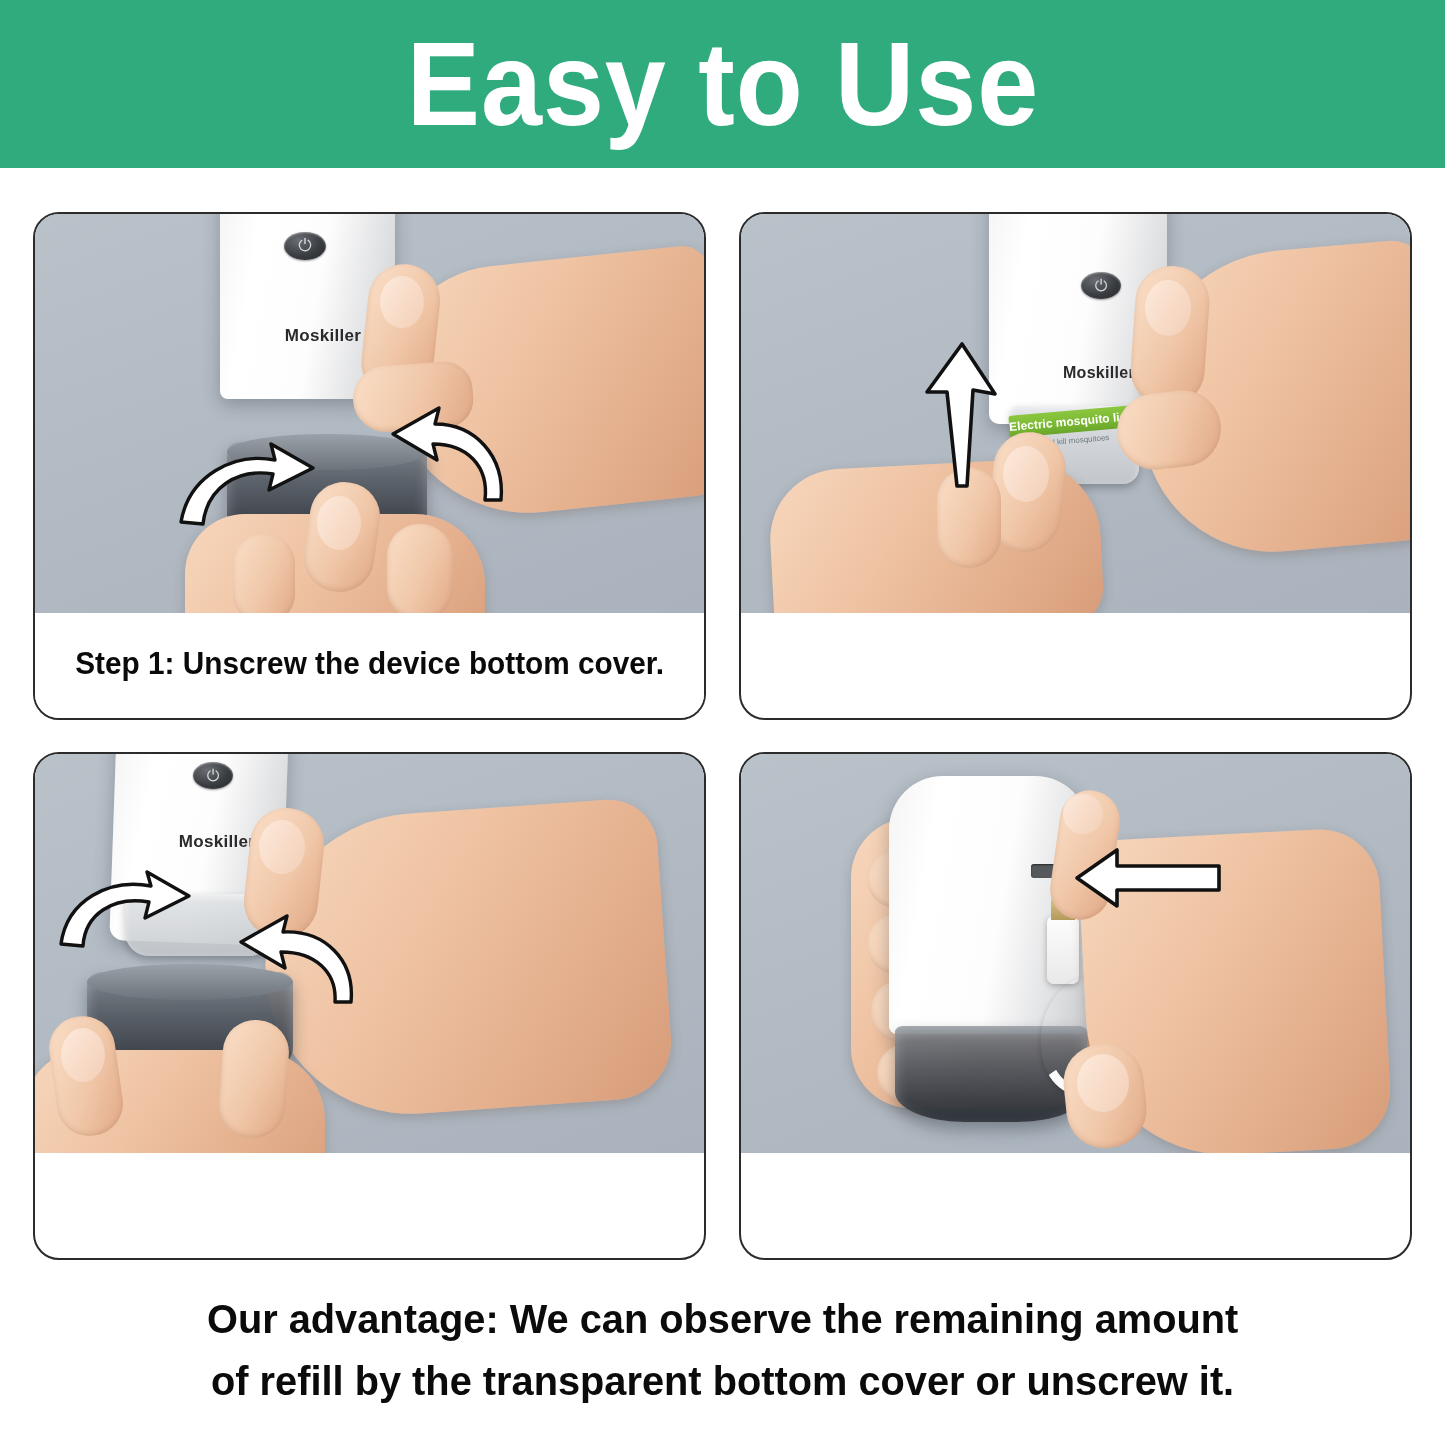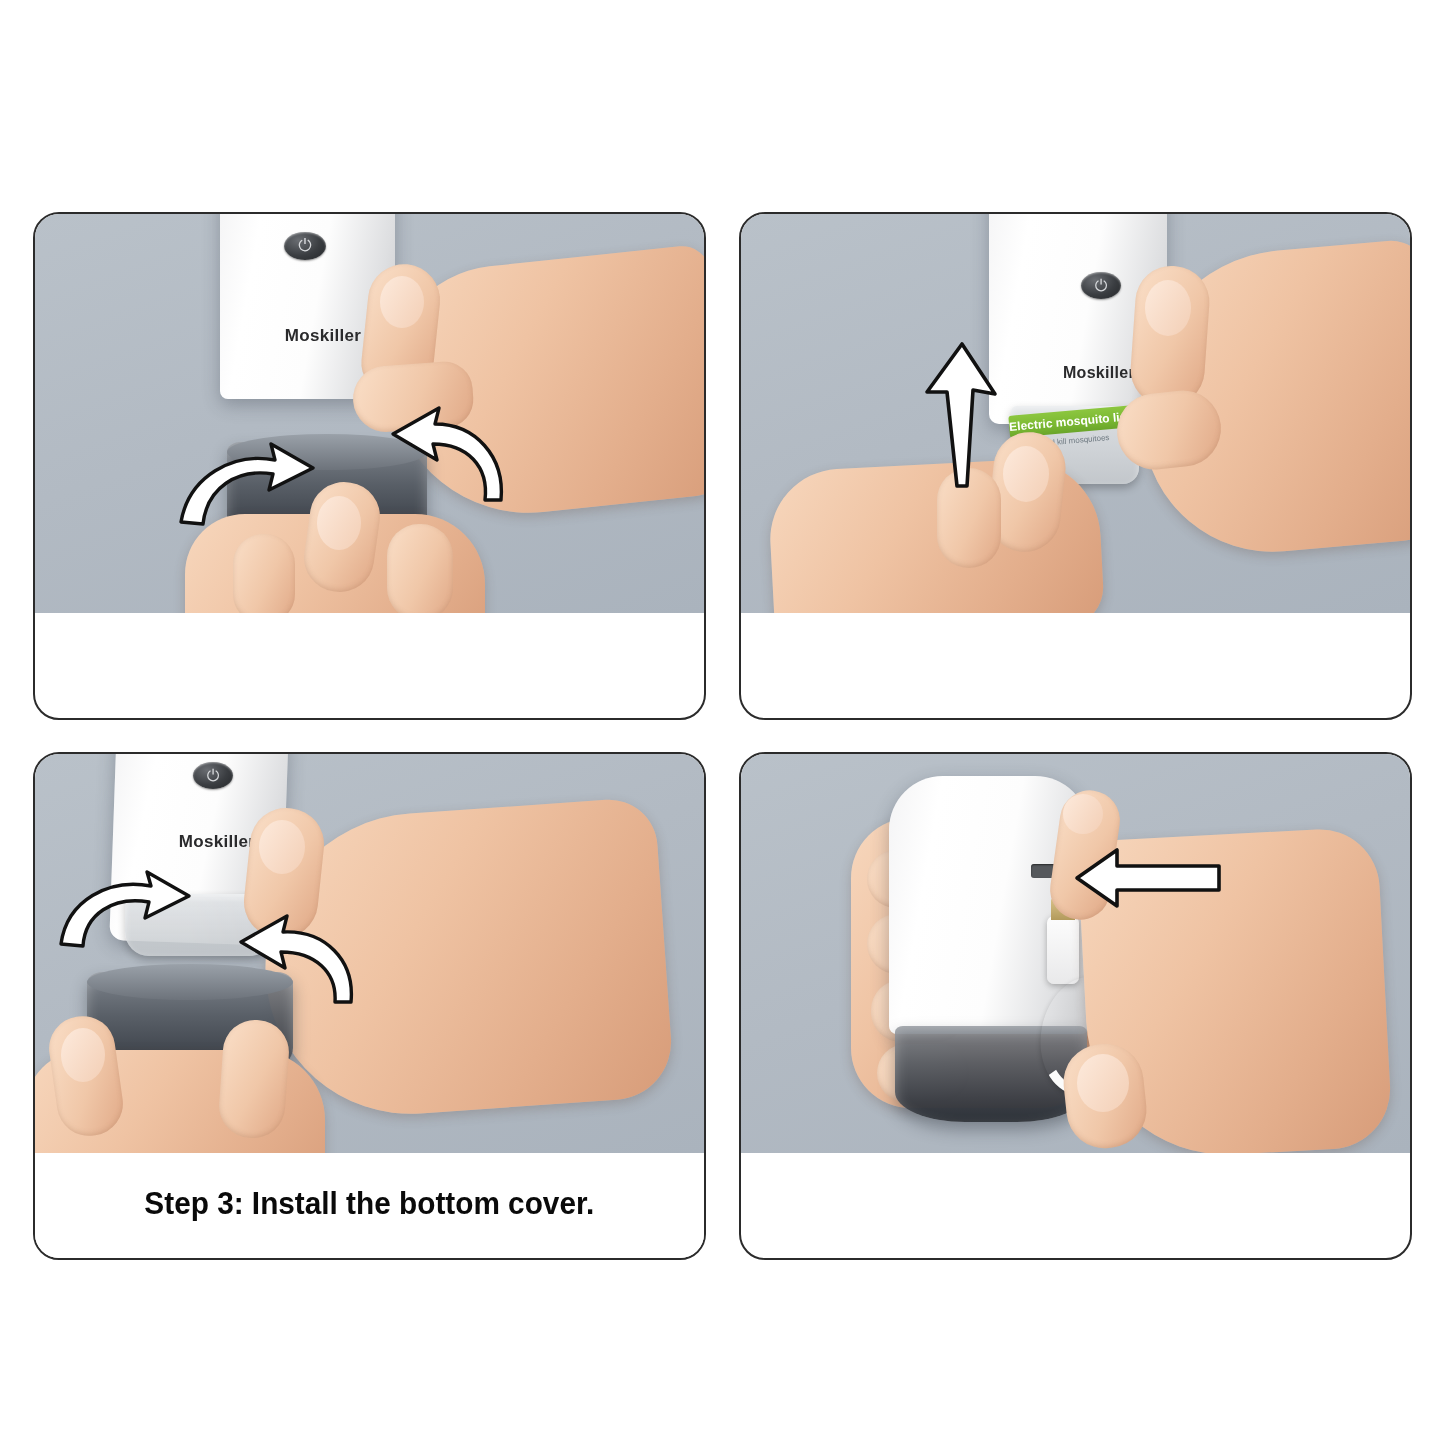--- a/index.html
+++ b/index.html
@@ -177,20 +177,23 @@
     border-radius:50%;
     box-shadow:0 2px 5px rgba(0,0,0,.18);
   }
   svg.arrow { position:absolute; overflow:visible; }
 </style>
 </head>
 <body>
 
 <div class="page">
 
+  <div class="header">
+    <div class="header-title">Easy to Use</div>
+  </div>
 
   <div class="grid">
 
     <div class="panel panel-1">
       <div class="photo">
 
         <div class="device-body" style="left:185px;top:-30px;width:175px;height:215px;border-radius:10px 10px 8px 8px;"></div>
         <div class="power-btn" style="left:249px;top:18px;width:42px;height:28px;font-size:17px;">⏻</div>
         <div class="brand" style="left:218px;top:112px;width:140px;text-align:center;font-size:17px;">Moskiller</div>
 
@@ -209,20 +212,23 @@
         <div class="finger" style="left:352px;top:310px;width:66px;height:96px;border-radius:32px;"></div>
 
         <svg class="arrow" style="left:128px;top:222px;" width="200" height="110" viewBox="0 0 200 110">
           <path d="M18 86 C26 40 70 16 112 24 L108 8 L150 32 L106 54 L110 38 C74 32 44 52 40 88 Z" fill="#ffffff" stroke="#111" stroke-width="3.4" stroke-linejoin="round"></path>
         </svg>
         <svg class="arrow" style="left:288px;top:190px;" width="200" height="110" viewBox="0 0 200 110">
           <path d="M178 96 C182 52 152 20 112 20 L116 4 L70 30 L114 56 L110 40 C144 40 166 62 162 96 Z" fill="#ffffff" stroke="#111" stroke-width="3.4" stroke-linejoin="round"></path>
         </svg>
       </div>
 
+      <div class="caption">
+        <div class="caption-text">Step 1: Unscrew the device bottom cover.</div>
+      </div>
     </div>
 
     <div class="panel panel-2">
       <div class="photo">
 
         <div class="device-body" style="left:248px;top:-40px;width:178px;height:250px;border-radius:10px;"></div>
         <div class="power-btn" style="left:340px;top:58px;width:40px;height:27px;font-size:16px;">⏻</div>
         <div class="brand" style="left:288px;top:150px;width:140px;text-align:center;font-size:16px;">Moskiller</div>
 
         <div class="refill" style="left:270px;top:192px;width:128px;height:78px;border-radius:6px 6px 16px 16px;"></div>
@@ -267,23 +273,20 @@
         <div class="finger" style="left:186px;top:266px;width:66px;height:118px;border-radius:32px;transform:rotate(4deg);"></div>
 
         <svg class="arrow" style="left:10px;top:118px;" width="190" height="110" viewBox="0 0 190 110">
           <path d="M16 72 C22 28 64 6 106 14 L102 0 L144 24 L100 46 L104 30 C68 24 40 42 38 74 Z" fill="#ffffff" stroke="#111" stroke-width="3.4" stroke-linejoin="round"></path>
         </svg>
         <svg class="arrow" style="left:130px;top:162px;" width="200" height="110" viewBox="0 0 200 110">
           <path d="M186 86 C190 44 160 14 118 16 L122 0 L76 26 L120 52 L116 36 C150 36 172 56 170 86 Z" fill="#ffffff" stroke="#111" stroke-width="3.4" stroke-linejoin="round"></path>
         </svg>
       </div>
 
-      <div class="caption">
-        <div class="caption-text">Step 3: Install the bottom cover.</div>
-      </div>
     </div>
 
     <div class="panel panel-4">
       <div class="photo">
 
         <div class="hand" style="left:110px;top:64px;width:240px;height:290px;border-radius:60px 40px 50px 60px;"></div>
         <div class="finger" style="left:126px;top:96px;width:90px;height:58px;border-radius:30px;"></div>
         <div class="finger" style="left:126px;top:160px;width:94px;height:60px;border-radius:30px;"></div>
         <div class="finger" style="left:130px;top:226px;width:96px;height:62px;border-radius:30px;"></div>
         <div class="finger" style="left:136px;top:290px;width:92px;height:58px;border-radius:30px;"></div>
@@ -303,14 +306,18 @@
 
         <svg class="arrow" style="left:332px;top:92px;" width="150" height="60" viewBox="0 0 150 60">
           <path d="M4 32 L44 4 L44 20 L146 20 L146 44 L44 44 L44 60 Z" fill="#ffffff" stroke="#111" stroke-width="3.6" stroke-linejoin="round"></path>
         </svg>
       </div>
 
     </div>
 
   </div>
 
+  <div class="footer">
+    <div class="footer-text">Our advantage: We can observe the remaining amount
+of refill by the transparent bottom cover or unscrew it.</div>
+  </div>
 
 </div>
 
 </body></html>

